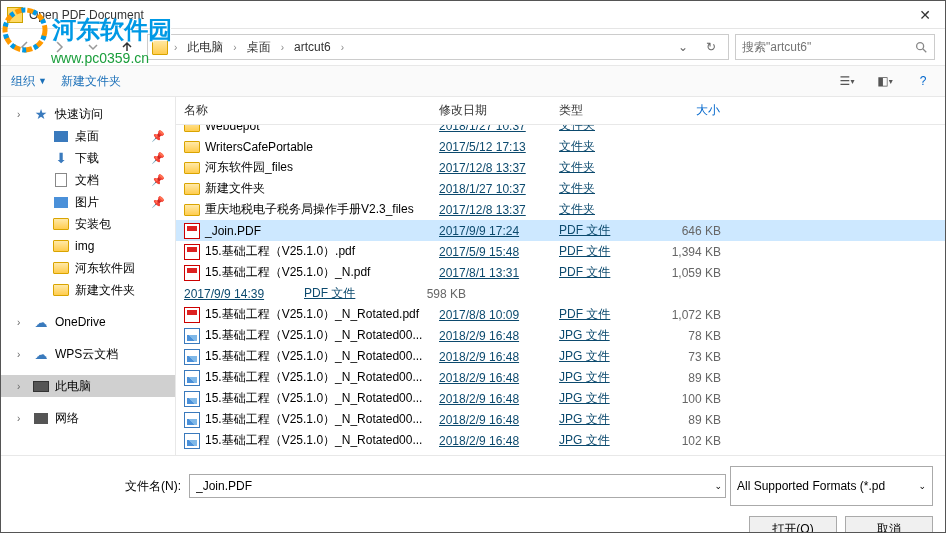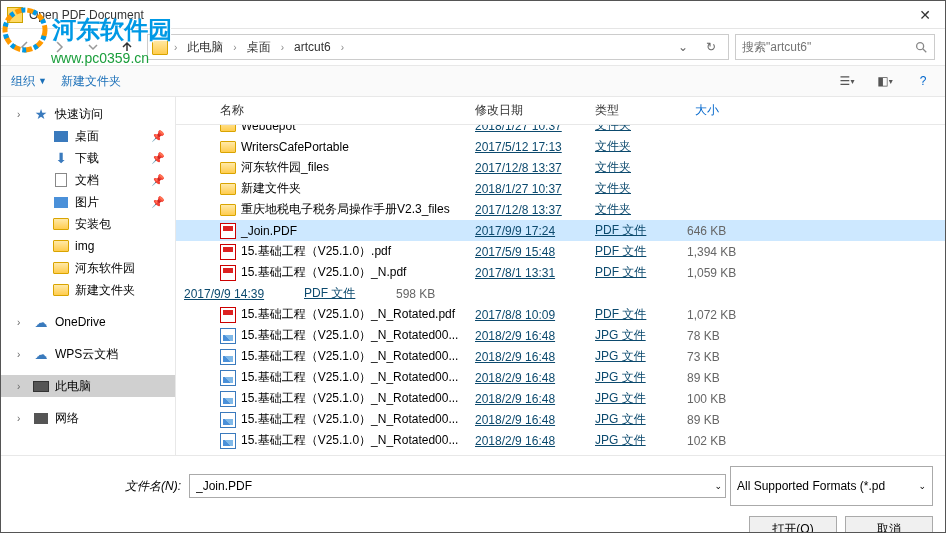--- a/index.html
+++ b/index.html
@@ -38,40 +38,40 @@
 .tree-item { display: flex; align-items: center; height: 22px; padding-left: 16px; gap: 6px; cursor: pointer; }
 .tree-item.sub { padding-left: 36px; }
 .tree-item .chev { width: 10px; color: #666; font-size: 10px; }
 .tree-item .ico { width: 16px; height: 16px; display: flex; align-items: center; justify-content: center; }
 .tree-item .pin { color: #7a7a7a; margin-left: auto; margin-right: 10px; font-size: 11px; }
 .tree-item.hl { background: #d0d0d0; }
 
 .filearea { flex: 1; display: flex; flex-direction: column; overflow: hidden; }
 .headers { height: 28px; display: flex; align-items: center; border-bottom: 1px solid #e8e8e8; }
 .headers .col { padding: 0 8px; color: #333; border-right: 1px solid transparent; }
-.col-name { width: 255px; margin-left: 36px; }
+.col-name { width: 255px; }
 .col-date { width: 120px; }
 .col-type { width: 100px; }
-.col-size { width: 100px; padding-right: 30px !important; }
+.col-size { width: 100px; text-align: right; padding-right: 30px !important; }
 .headers .col-size { color: #0066cc; }
 
 .filelist { flex: 1; overflow-y: auto; overflow-x: hidden; }
 .filelist::-webkit-scrollbar { width: 16px; }
 .filelist::-webkit-scrollbar-track { background: #f0f0f0; }
 .filelist::-webkit-scrollbar-thumb { background: #c0c0c0; border: 2px solid #f0f0f0; }
 .row { display: flex; align-items: center; height: 21px; cursor: pointer; }
 .row.sel { background: #cde8ff; }
 .row .col-name { display: flex; align-items: center; gap: 5px; padding-left: 8px; }
 .row .fico { width: 16px; height: 16px; flex-shrink: 0; }
 .row .col-date, .row .col-type { color: #0c4a6e; padding-left: 8px; text-decoration: underline; }
 .row .col-size { color: #666; }
 
 .footer { border-top: 1px solid #e8e8e8; padding: 10px 12px 10px 0; }
 .filename-row { display: flex; align-items: center; gap: 8px; margin-bottom: 10px; }
-.filename-row .lbl { width: 180px; text-align: right; font-style: italic; }
+.filename-row .lbl { width: 180px; text-align: right; }
 .filename-row input { flex: 1; height: 24px; border: 1px solid #aaa; padding: 0 6px; }
 .filename-row .combo { width: 203px; height: 40px; border: 1px solid #aaa; display: flex; align-items: center; padding: 0 6px; justify-content: space-between; }
 .btn-row { display: flex; justify-content: flex-end; gap: 8px; }
 .btn { width: 88px; height: 26px; border: 1px solid #aaa; background: #f0f0f0; cursor: pointer; }
 
 
 .ico-folder { background: linear-gradient(#ffe9a8, #ffcc4d); border: 1px solid #d9a400; border-radius: 1px; }
 .ico-pdf { background: #fff; border: 1px solid #c00; position: relative; }
 .ico-pdf::after { content: ""; position: absolute; top: 2px; left: 2px; right: 2px; height: 5px; background: #d22; }
 .ico-jpg { background: #fff; border: 1px solid #3a7abd; position: relative; }

